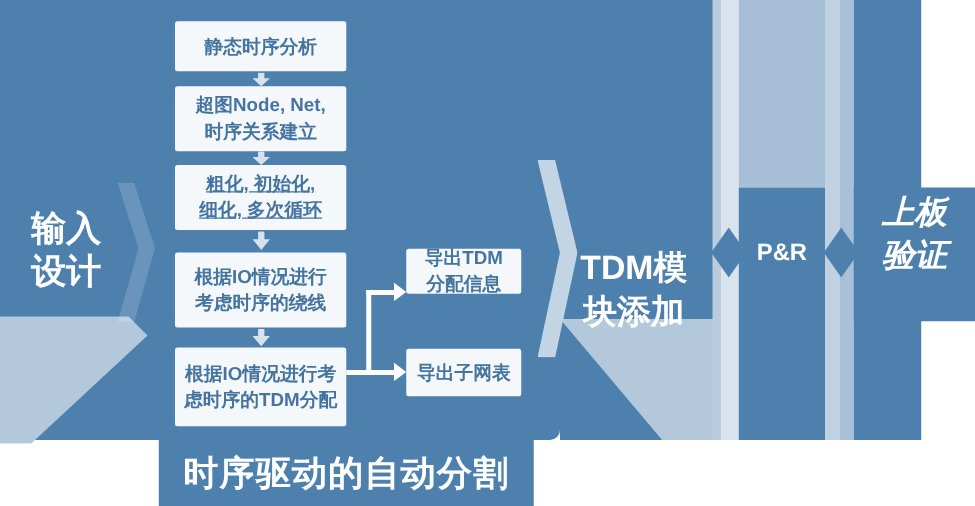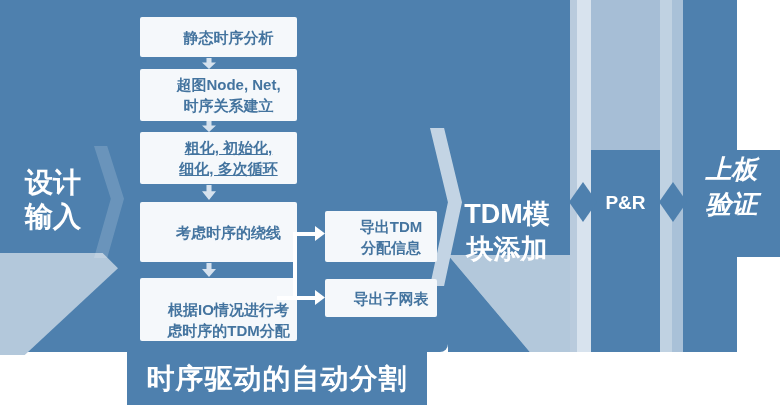--- a/index.html
+++ b/index.html
@@ -41,29 +41,29 @@
   
   .stage-label{color:#ffffff;font-weight:bold;text-align:center;z-index:5;}
   .lbl-design{left:0;top:166px;width:106px;font-size:28px;line-height:34px;}
   .lbl-tdm{left:448px;top:153px;width:118px;font-size:27px;line-height:35px;margin-top:44px;}
   .lbl-pnr{left:591px;top:187px;width:69px;font-size:19px;line-height:31px;}
   .lbl-board{left:683px;top:152px;width:97px;font-size:26px;line-height:35px;font-style:italic;}
   .lbl-caption{left:127px;top:363px;width:300px;font-size:28px;line-height:32px;letter-spacing:1px;}
   
   .fbox{background:#f5f8fb;border-radius:2px;color:#44749f;font-weight:bold;font-size:15px;
     line-height:21px;text-align:center;display:flex;flex-direction:column;justify-content:center;
-    z-index:5;padding-left:20px;}
+    z-index:5;}
   .fb{left:140px;width:137px;}
   .fb1{top:17px;height:40px;}
   .fb2{top:69px;height:52px;}
   .fb3{top:132px;height:52px;text-decoration:underline;}
   .fb4{top:202px;height:60px;}
-  .fb5{top:278px;height:63px;justify-content:flex-end;}
+  .fb5{top:278px;height:63px;}
   .ob{left:325px;width:92px;}
-  .ob1{top:211px;height:51px;}
+  .ob1{top:199px;height:36px;}
   .ob2{top:279px;height:38px;}
   
   .darrow{left:202px;width:14px;background:#d6e2ee;z-index:5;
     clip-path:polygon(32% 0,68% 0,68% 42%,100% 42%,50% 100%,0 42%,32% 42%);}
   .da1{top:58px;height:11px;}
   .da2{top:121px;height:11px;}
   .da3{top:185px;height:15px;}
   .da4{top:263px;height:14px;}
   
   .cseg{background:#ffffff;z-index:5;}
@@ -97,22 +97,22 @@
   <div class="abs band band-r1"></div>
   <div class="abs band band-r2"></div>
 
   <div class="abs blue col-pnr"></div>
   <div class="abs blue col-board"></div>
   <div class="abs blue box-board"></div>
   <div class="abs diamond diamond-1"></div>
   <div class="abs diamond diamond-2"></div>
 
   <div class="abs stage-label lbl-design">
+    <div>输入</div>
     <div>设计</div>
-    <div>输入</div>
   </div>
   <div class="abs stage-label lbl-tdm">
     <div>TDM模</div>
     <div>块添加</div>
   </div>
   <div class="abs stage-label lbl-pnr">P&amp;R</div>
   <div class="abs stage-label lbl-board">
     <div>上板</div>
     <div>验证</div>
   </div>
@@ -126,20 +126,21 @@
     <div>超图Node, Net,</div>
     <div>时序关系建立</div>
   </div>
   <div class="abs darrow da2"></div>
   <div class="abs fbox fb fb3">
     <div>粗化, 初始化,</div>
     <div>细化, 多次循环</div>
   </div>
   <div class="abs darrow da3"></div>
   <div class="abs fbox fb fb4">
+    <div>根据IO情况进行</div>
     <div>考虑时序的绕线</div>
   </div>
   <div class="abs darrow da4"></div>
   <div class="abs fbox fb fb5">
     <div>根据IO情况进行考</div>
     <div>虑时序的TDM分配</div>
   </div>
 
   <div class="abs cseg cs-h1"></div>
   <div class="abs cseg cs-v"></div>

